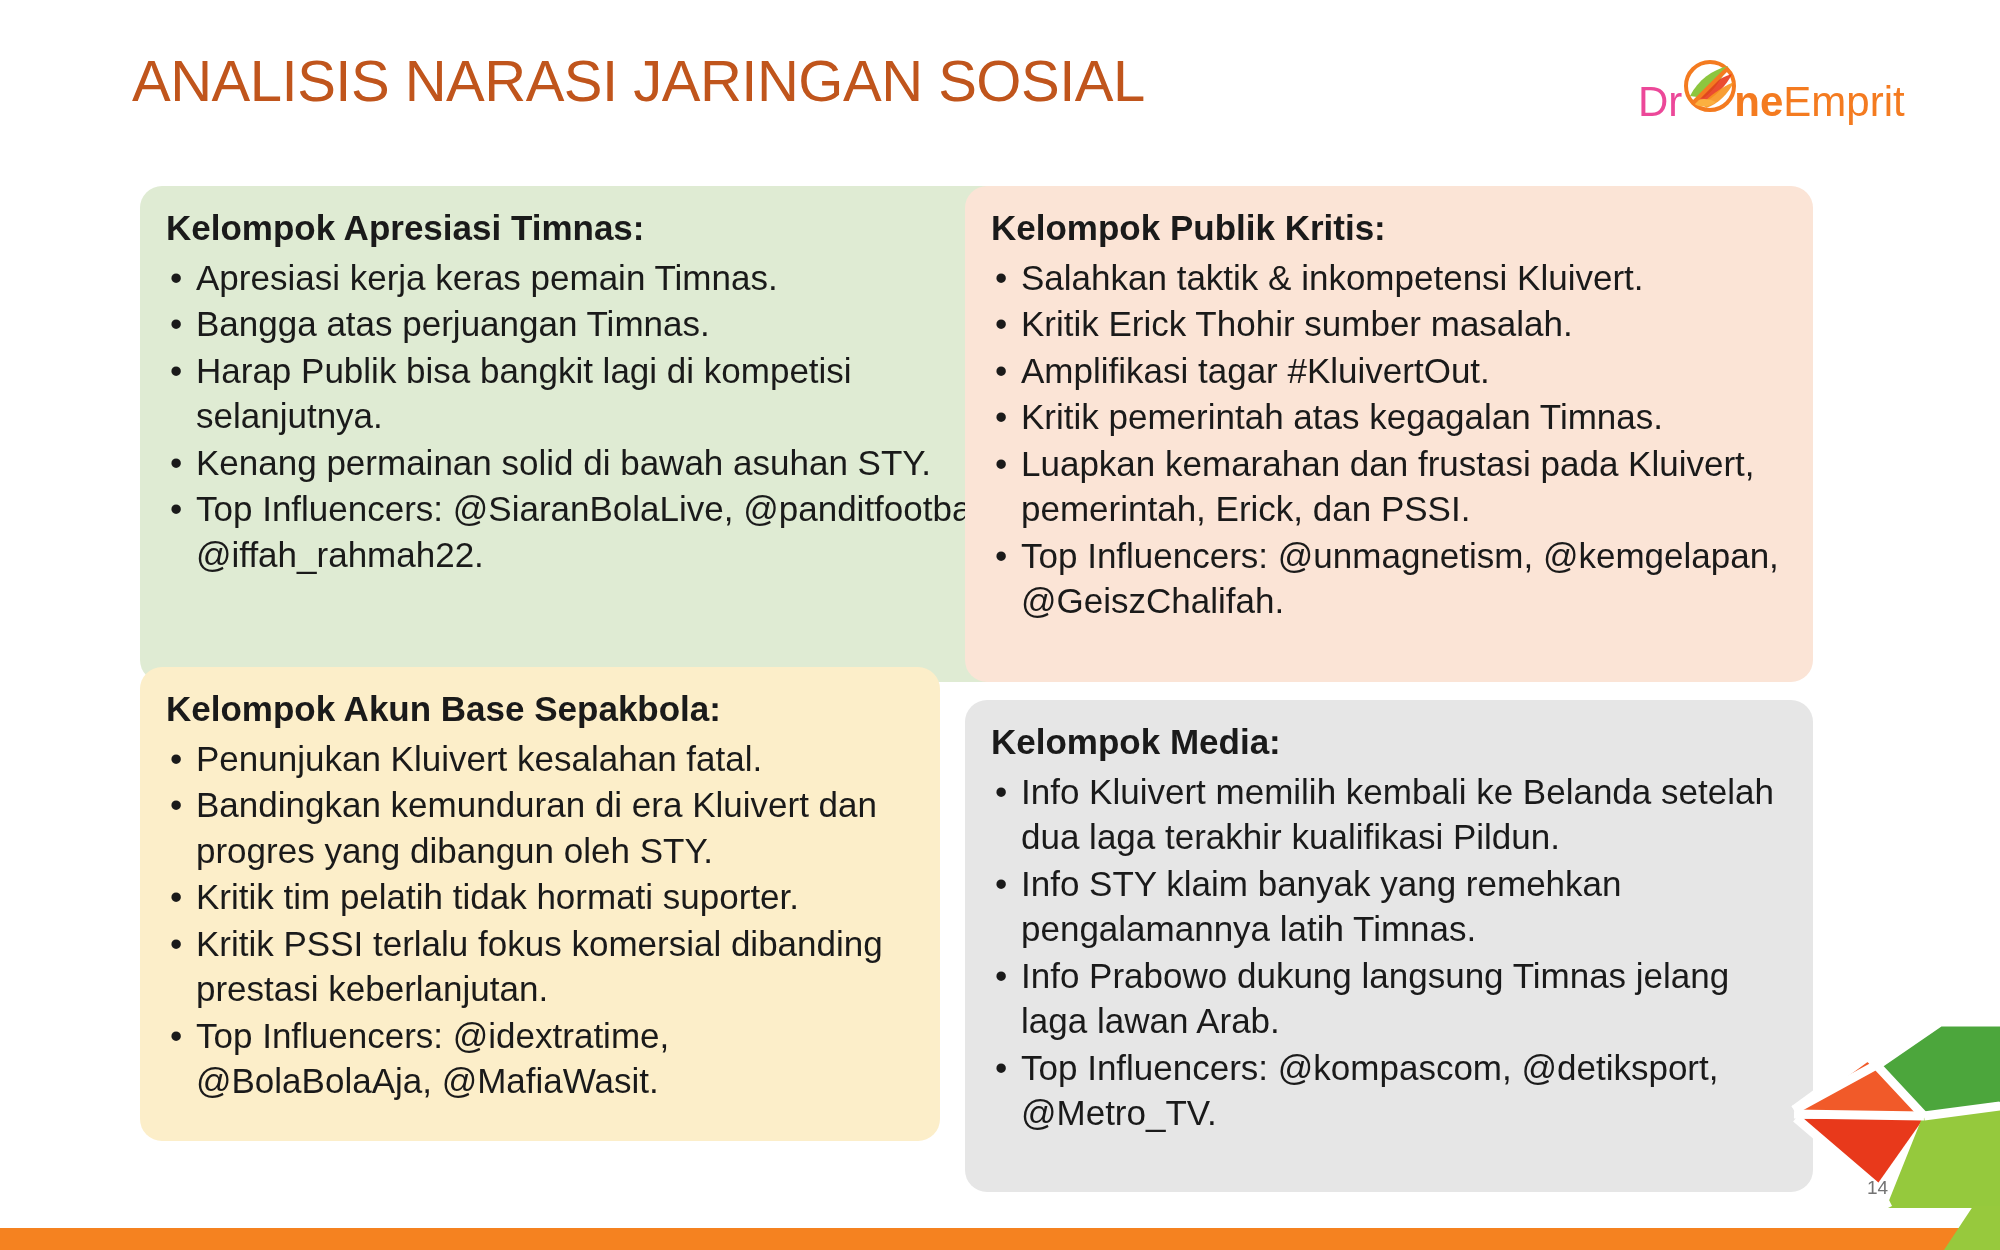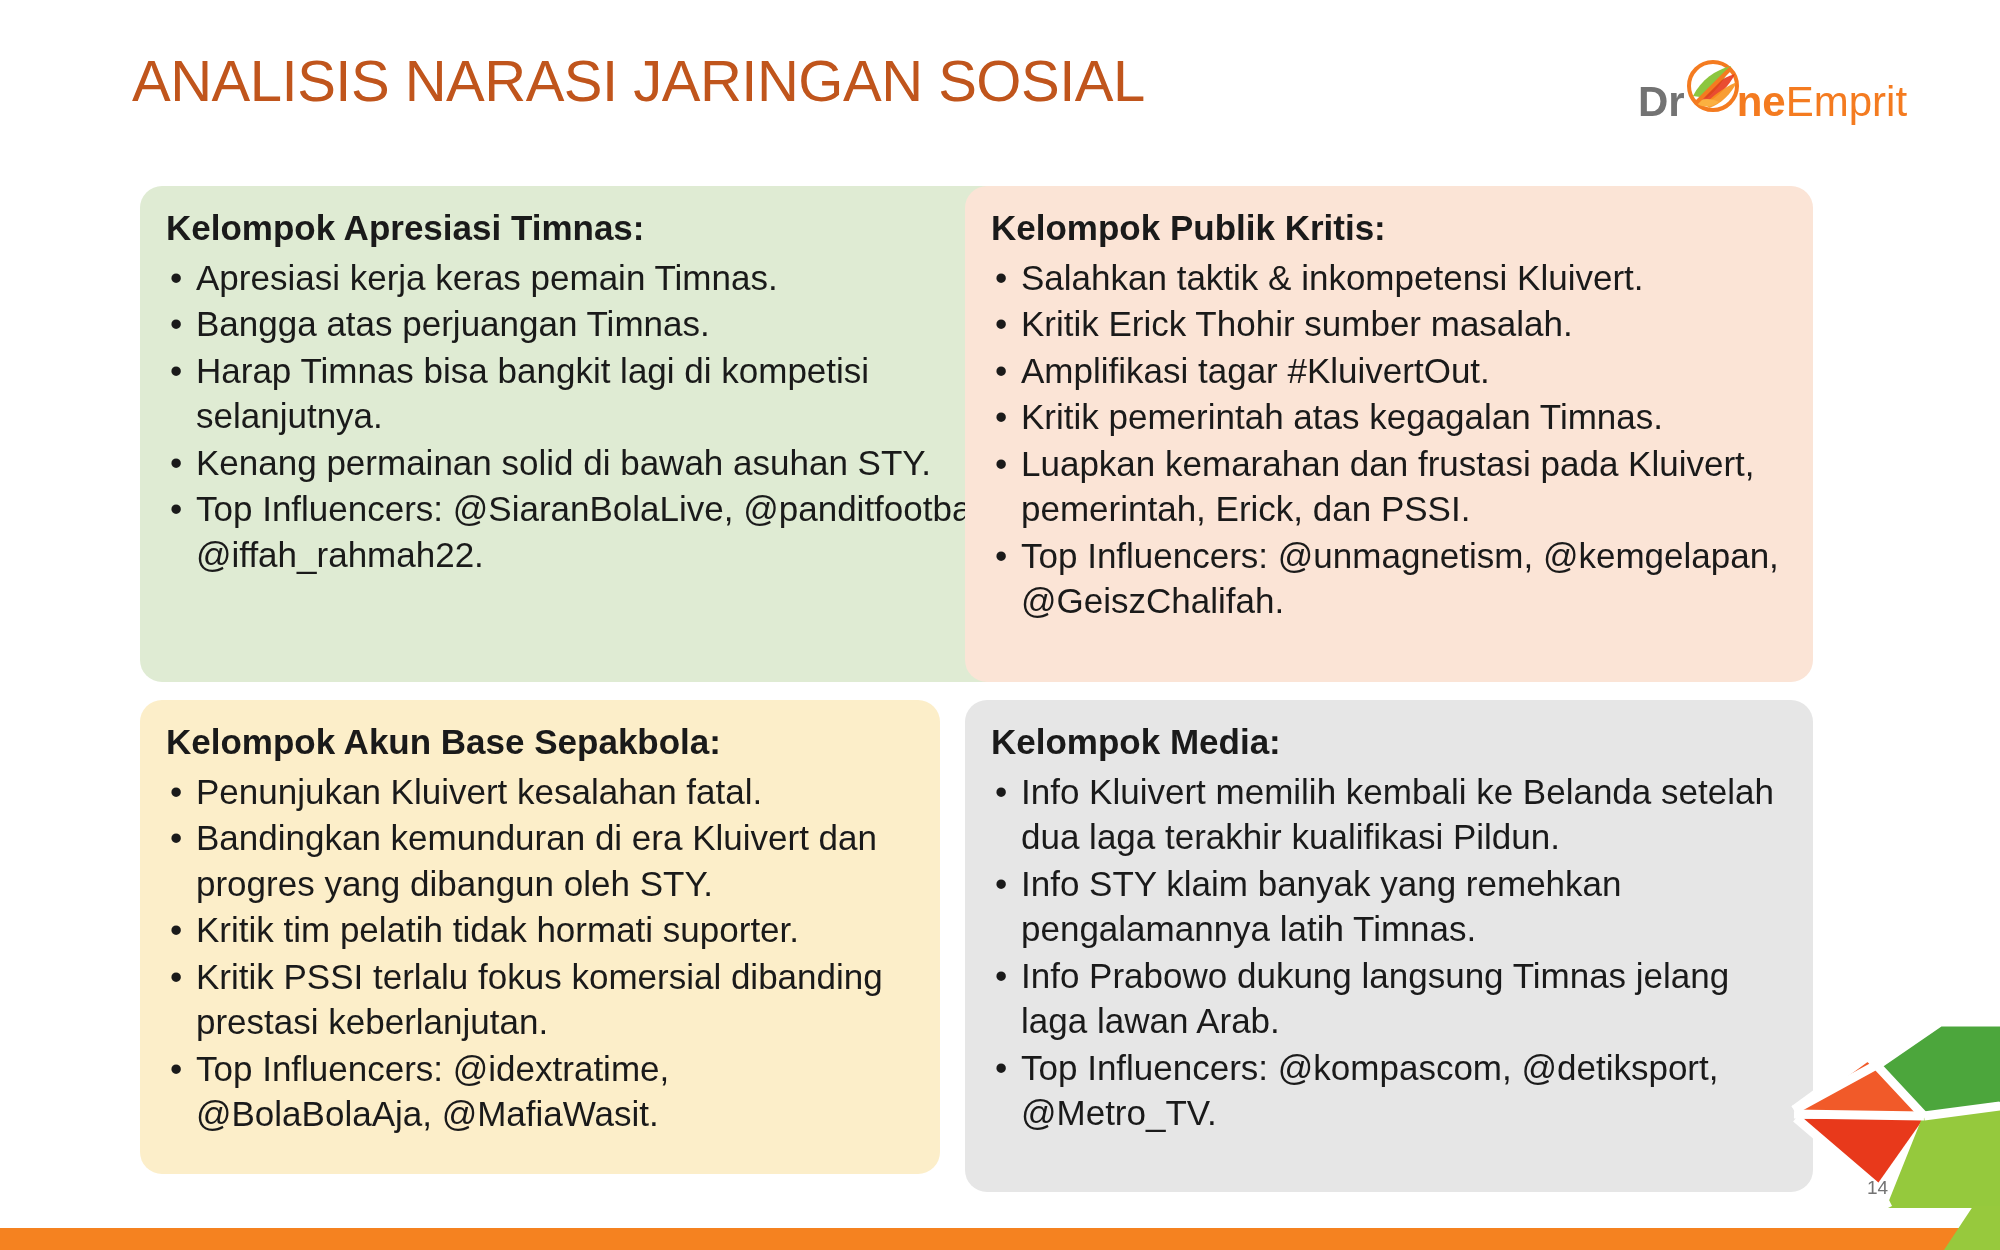--- a/index.html
+++ b/index.html
@@ -49,22 +49,22 @@
   .logo-wordmark {
     font-size: 42px;
     line-height: 1;
     white-space: nowrap;
     font-family: "Liberation Sans", sans-serif;
     position: relative;
     display: flex;
     align-items: baseline;
   }
   .logo-dr {
-    color: #737373;
-    font-weight: bold;
+    color: #ec4899;
+    font-weight: normal;
   }
   .logo-o-slot {
     position: relative;
     display: inline-block;
     width: 52px;
     height: 42px;
   }
   .logo-ne {
     color: #F47B20;
     font-weight: bold;
@@ -113,21 +113,21 @@
   .card-list li .bullet {
     position: absolute;
     left: 4px;
     top: 0;
     font-size: 35px;
     line-height: 1.30;
   }
 
   #card-apresiasi { left: 140px;  top: 186px;  width: 928px;  height: 496px; background: #DFEBD3; }
   #card-kritis    { left: 965px;  top: 186px;  width: 848px;  height: 496px; background: #FBE4D6; }
-  #card-base      { left: 140px;  top: 700px;  width: 800px;  height: 474px; background: #FCEEC9; }
+  #card-base      { left: 140px;  top: 667px;  width: 800px;  height: 474px; background: #FCEEC9; }
   #card-media     { left: 965px;  top: 700px;  width: 848px;  height: 492px; background: #E6E6E6; }
 
   
   .fan {
     position: absolute;
     right: 0;
     bottom: 42px;
     width: 210px;
     height: 190px;
     pointer-events: none;
@@ -184,21 +184,21 @@
       <span class="logo-ne">ne</span>
       <span class="logo-emprit">Emprit</span>
     </div>
   </div>
 
   <div class="card" id="card-apresiasi">
     <div class="card-title">Kelompok Apresiasi Timnas:</div>
     <ul class="card-list">
       <li><span class="bullet">•</span><span>Apresiasi kerja keras pemain Timnas.</span></li>
       <li><span class="bullet">•</span><span>Bangga atas perjuangan Timnas.</span></li>
-      <li><span class="bullet">•</span><span>Harap Timnas bisa bangkit lagi di kompetisi selanjutnya.</span></li>
+      <li><span class="bullet">•</span><span>Harap Publik bisa bangkit lagi di kompetisi selanjutnya.</span></li>
       <li><span class="bullet">•</span><span>Kenang permainan solid di bawah asuhan STY.</span></li>
       <li><span class="bullet">•</span><span>Top Influencers: @SiaranBolaLive, @panditfootball, @iffah_rahmah22.</span></li>
     </ul>
   </div>
 
   <div class="card" id="card-kritis">
     <div class="card-title">Kelompok Publik Kritis:</div>
     <ul class="card-list">
       <li><span class="bullet">•</span><span>Salahkan taktik &amp; inkompetensi Kluivert.</span></li>
       <li><span class="bullet">•</span><span>Kritik Erick Thohir sumber masalah.</span></li>

